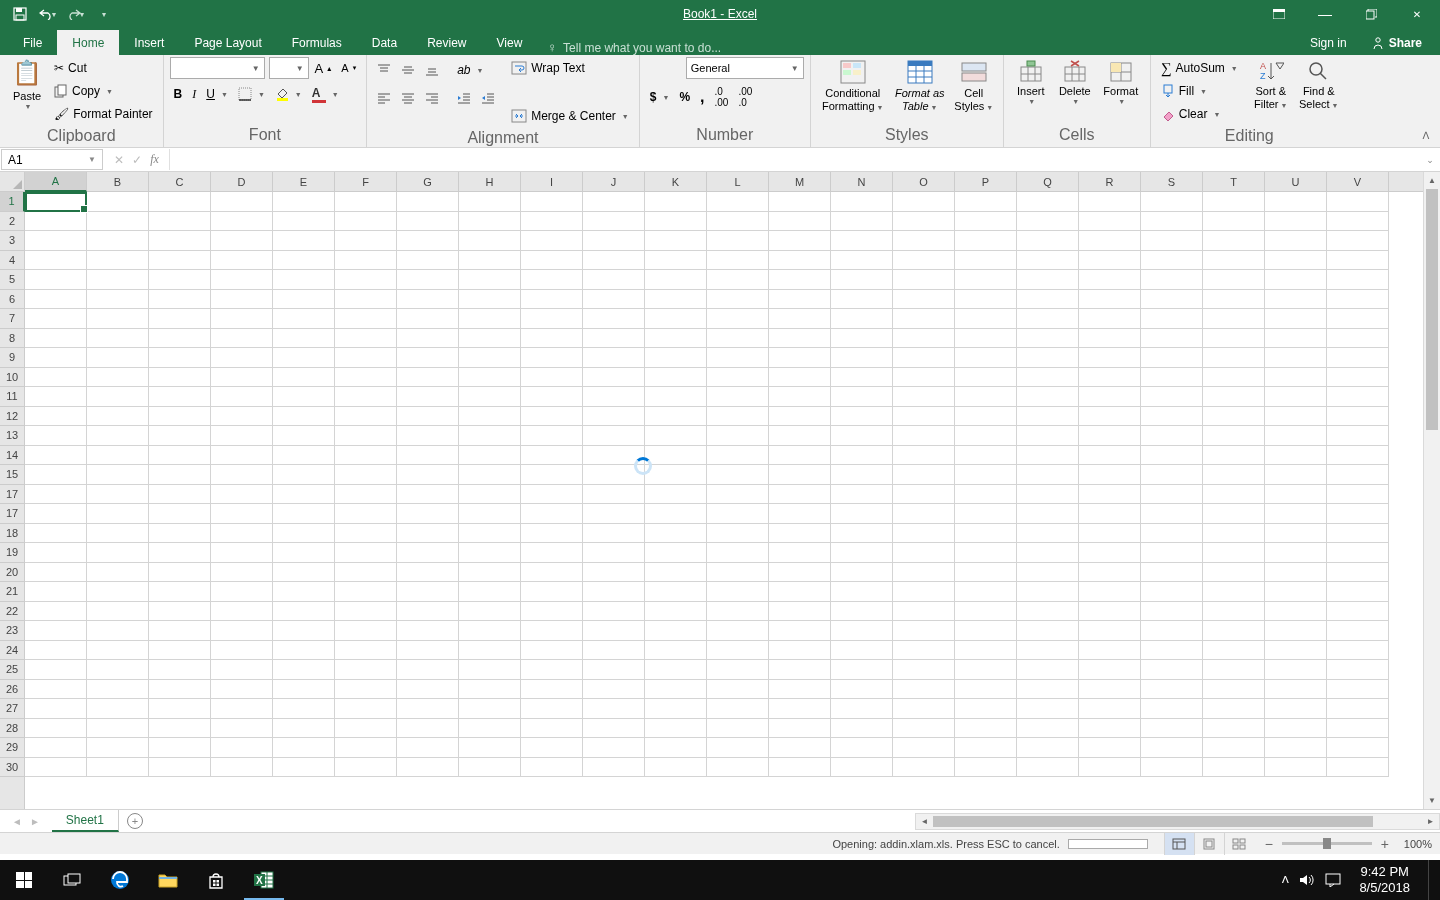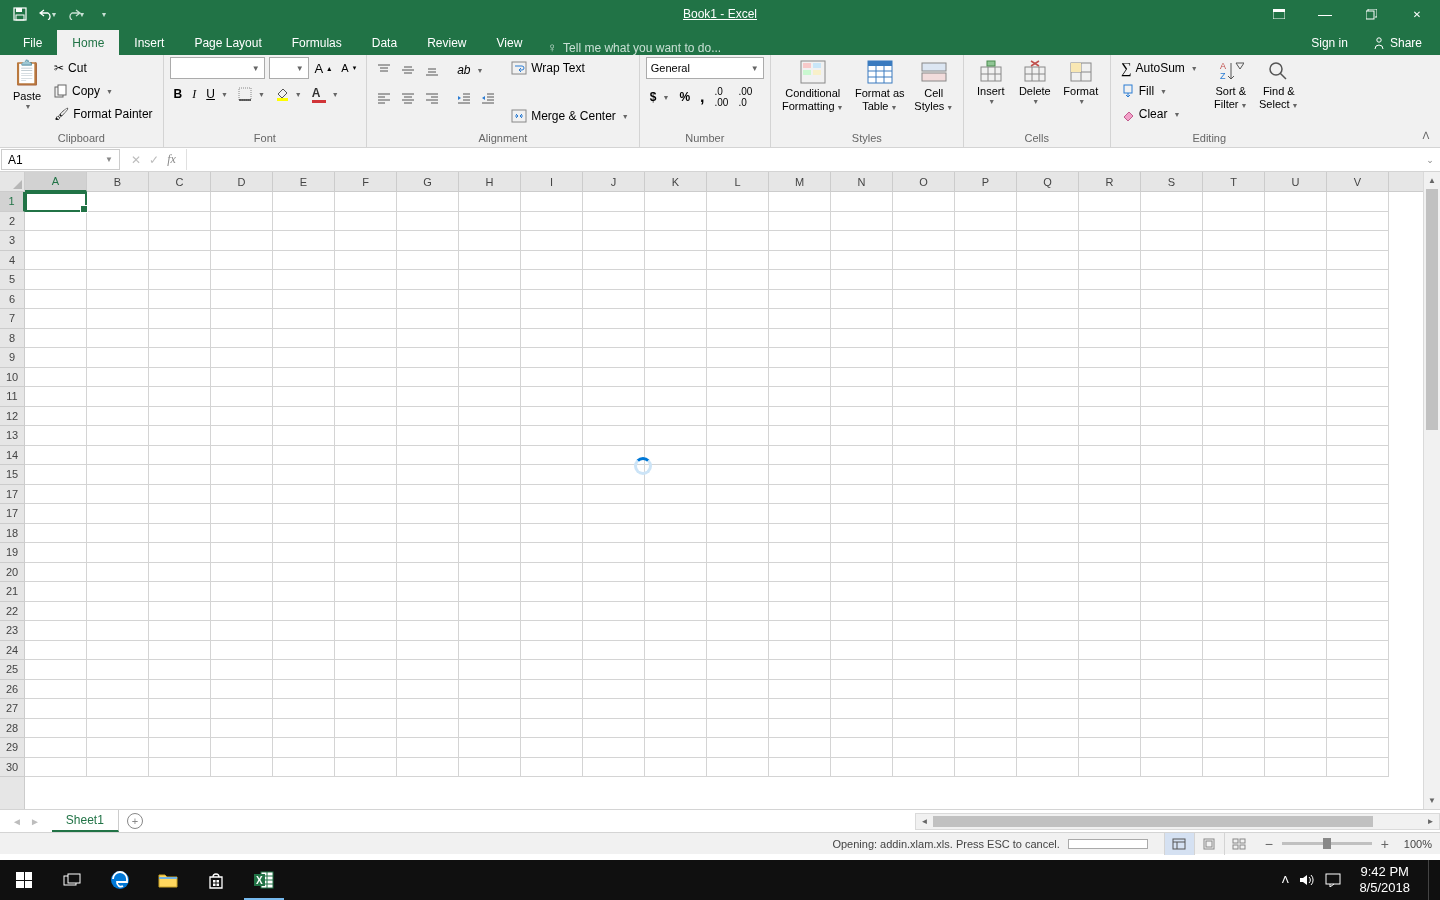--- a/index.html
+++ b/index.html
@@ -16,43 +16,43 @@
 
 
 .ribbon-tabs { height: 27px; background: #217346; display: flex; align-items: flex-end; padding-left: 8px; position: relative; }
 .tab { padding: 5px 14px; color: #fff; font-size: 12px; cursor: pointer; border: 1px solid transparent; border-bottom: none; }
 .tab.file { background: transparent; }
 .tab.active { background: #f1f1f1; color: #217346; border-color: #f1f1f1; }
 .tellme { display: flex; align-items: center; color: #c8e0d4; font-size: 12px; margin-left: 10px; gap: 6px; }
 .tellme-bulb { font-size: 13px; }
 .right-tabs { position: absolute; right: 8px; display: flex; align-items: center; gap: 4px; color: #fff; font-size: 12px; }
 .signin { cursor: pointer; padding: 5px 10px; }
-.share-btn { display: flex; gap: 4px; padding: 5px 10px; cursor: pointer; }
+.share-btn { display: flex; gap: 4px; padding: 5px 10px; cursor: pointer; font-weight: bold; }
 
 
 .ribbon { height: 93px; background: #f1f1f1; border-bottom: 1px solid #d4d4d4; display: flex; position: relative; }
 .group { display: flex; flex-direction: column; border-right: 1px solid #d4d4d4; padding: 2px 6px 0 6px; }
 .group-body { flex: 1; display: flex; align-items: flex-start; gap: 2px; }
-.group-label { text-align: center; font-size: 11px; color: #666; padding: 2px 0 3px 0; position: relative; }
+.group-label { text-align: center; font-size: 16px; color: #666; padding: 2px 0 3px 0; position: relative; }
 .vstack { display: flex; flex-direction: column; gap: 1px; }
 .hstack { display: flex; align-items: center; gap: 2px; }
 .rbtn { display: flex; align-items: center; gap: 4px; padding: 2px 4px; font-size: 12px; cursor: pointer; min-height: 22px; }
 .big-btn { display: flex; flex-direction: column; align-items: center; justify-content: center; width: 48px; padding: 2px 4px; font-size: 11px; text-align: center; cursor: pointer; line-height: 1.2; }
 .big-btn .big-icon { font-size: 24px; margin-bottom: 2px; }
 .ddico { font-size: 7px; color: #666; margin-left: 2px; }
 .fake-select { border: 1px solid #ababab; background: #fff; font-size: 11px; height: 22px; display: flex; align-items: center; padding: 0 4px; }
 .fake-select .arr { margin-left: auto; font-size: 8px; color: #666; }
 .font-name-sel { width: 95px; }
 .font-size-sel { width: 40px; margin-left: 2px; }
-.number-sel { width: 118px; }
+.number-sel { width: 118px; margin-left: 40px; }
 .collapse-ribbon { position: absolute; right: 6px; bottom: 4px; width: 16px; height: 16px; font-size: 10px; color: #666; cursor: pointer; display: flex; align-items: center; justify-content: center; }
 
 
 .formula-row { height: 24px; border-bottom: 1px solid #d4d4d4; display: flex; align-items: stretch; background: #fff; }
-.namebox { width: 119px; border: 1px solid #ccc; margin: 1px; display: flex; align-items: center; padding: 0 6px; font-size: 12px; position: relative; }
+.namebox { width: 102px; border: 1px solid #ccc; margin: 1px; display: flex; align-items: center; padding: 0 6px; font-size: 12px; position: relative; }
 .namebox .arr { margin-left: auto; font-size: 8px; color: #888; }
 .fbar-btns { display: flex; align-items: center; gap: 8px; padding: 0 10px; border-right: 1px solid #e0e0e0; margin: 1px 0; }
 .fbar-btn { color: #bdbdbd; font-size: 12px; cursor: pointer; }
 .fx { font-style: italic; font-family: "Times New Roman", serif; color: #888; }
 .formula-input { flex: 1; border: none; outline: none; font-size: 12px; padding: 0 6px; }
 .formula-expand { width: 20px; display: flex; align-items: center; justify-content: center; color: #888; font-size: 9px; cursor: pointer; }
 
 
 .grid-area { position: relative; height: 637px; overflow: hidden; }
 .corner { position: absolute; left: 0; top: 0; width: 25px; height: 20px; background: #e6e6e6; border-right: 1px solid #ccc; border-bottom: 1px solid #ccc; }
@@ -434,21 +434,21 @@
               <rect x="2" y="2" width="24" height="22" fill="none" stroke="#888"></rect>
               <rect x="4" y="4" width="8" height="5" fill="#f8c9c9"></rect>
               <rect x="14" y="4" width="8" height="5" fill="#c9e6f8"></rect>
               <rect x="4" y="11" width="8" height="5" fill="#c9f8d0"></rect>
               <rect x="14" y="11" width="8" height="5" fill="#f8f0c9"></rect>
             </svg>
           </span>
         <span>Conditional</span>
         <span>Formatting<span class="ddico">▼</span></span>
       </div>
-      <div class="big-btn" style="width:58px;">
+      <div class="big-btn" style="width:58px;font-style:italic;">
         <span class="big-icon">
             <svg width="28" height="26">
               <rect x="2" y="2" width="24" height="22" fill="#fff" stroke="#3a7bbf"></rect>
               <rect x="2" y="2" width="24" height="5" fill="#3a7bbf"></rect>
               <line x1="2" y1="12" x2="26" y2="12" stroke="#3a7bbf"></line>
               <line x1="2" y1="18" x2="26" y2="18" stroke="#3a7bbf"></line>
               <line x1="10" y1="2" x2="10" y2="24" stroke="#3a7bbf"></line>
               <line x1="18" y1="2" x2="18" y2="24" stroke="#3a7bbf"></line>
             </svg>
           </span>

